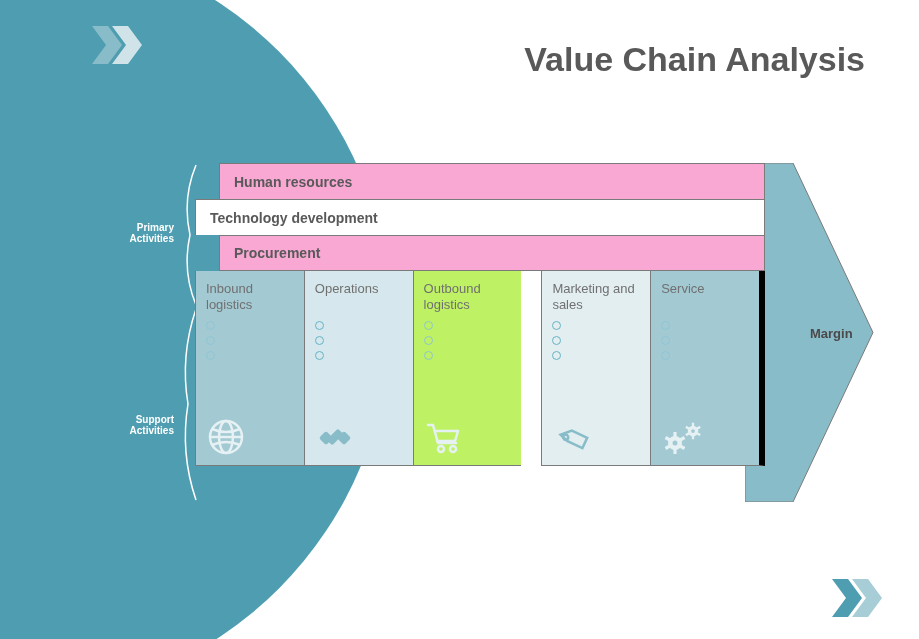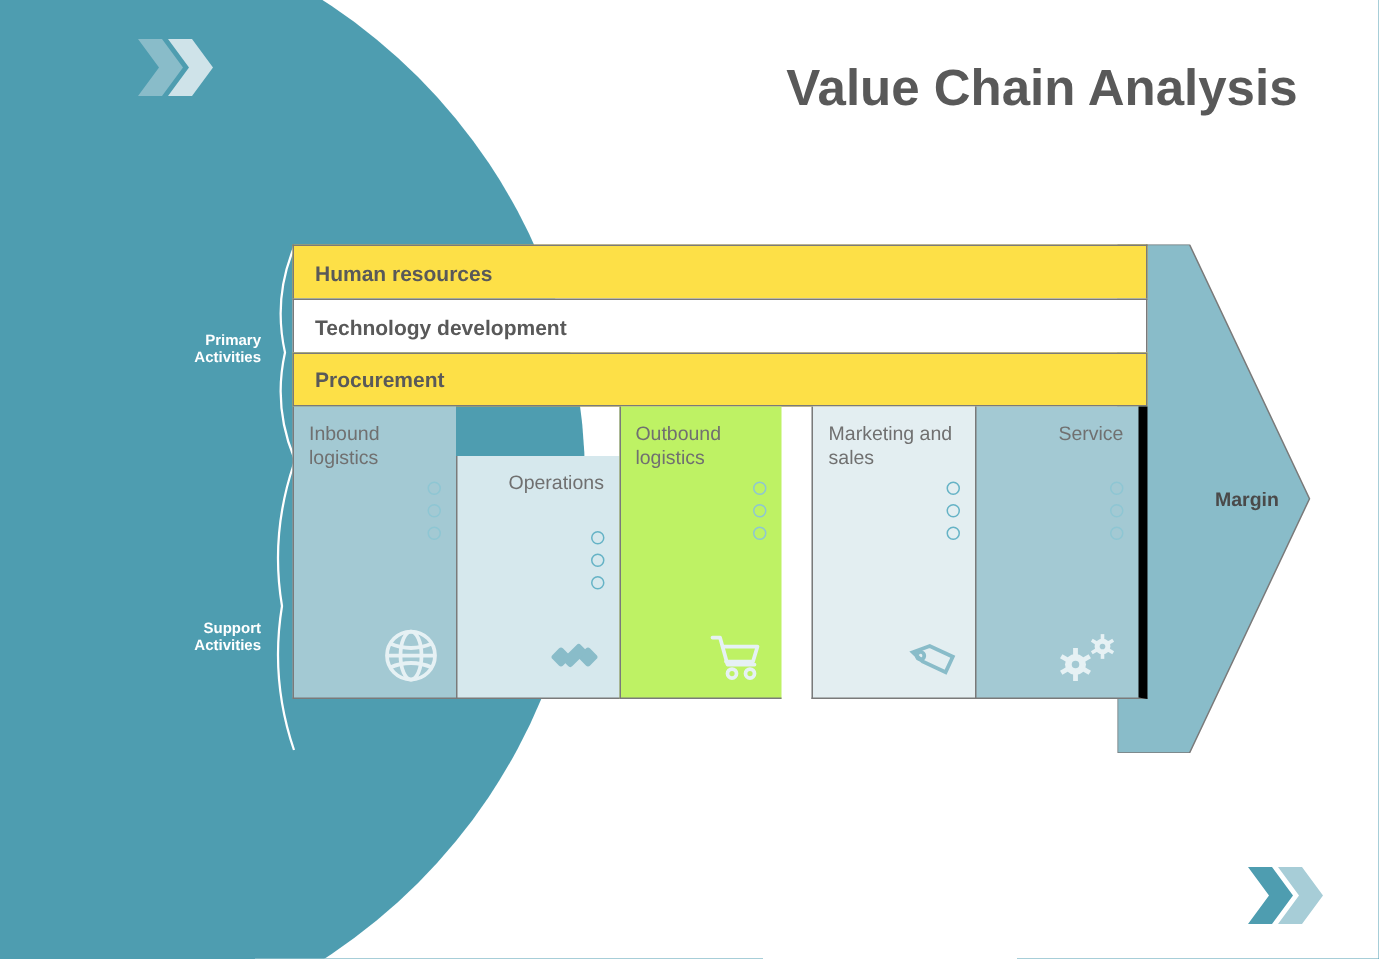--- a/index.html
+++ b/index.html
@@ -106,38 +106,37 @@
     border: 1px solid #7a7a7a;
     border-bottom: none;
     background: #ffffff;
     display: flex;
     align-items: center;
     padding-left: 14px;
     font-size: 14px;
     color: #595959;
     font-weight: 600;
   }
-  .support-row.alt { background: #fde047; }
+  .support-row.alt { background: #f9a8d4; margin-left: 24px; }
   .support-row.last { border-bottom: 1px solid #7a7a7a; }
 
   .primary-row {
     display: flex;
     width: 570px;
     height: 195px;
   }
   .primary-cell {
     flex: 1;
     border: 1px solid #7a7a7a;
     border-top: none;
     border-right: none;
     padding: 10px 10px 8px 10px;
     position: relative;
     display: flex;
     flex-direction: column;
-    align-items: flex-end;
   }
   .primary-cell:last-child { border-right: 6px solid #000000; }
   .primary-cell .pc-title {
     font-size: 13px;
     color: #707070;
     line-height: 1.25;
     min-height: 34px;
   }
   .primary-cell .bullets {
     margin-top: 6px;
@@ -151,21 +150,21 @@
     border-radius: 50%;
     display: inline-block;
   }
   .primary-cell .icon-slot {
     margin-top: auto;
     height: 44px;
     display: flex;
     align-items: flex-end;
   }
   .c1 { background: #a3c9d3; }
-  .c2 { background: #d6e8ed; margin-top: 33px; }
+  .c2 { background: #d6e8ed; }
   .c2 .bullets span { border-color: #66b3c6; }
   .c3 { background: #bef264; }
   .c4 { background: #e3eef1; margin-left: 20px; }
   .c4 .bullets span { border-color: #66b3c6; }
   .c5 { background: #a3c9d3; }
 
 </style>
 </head>
 <body>
 

